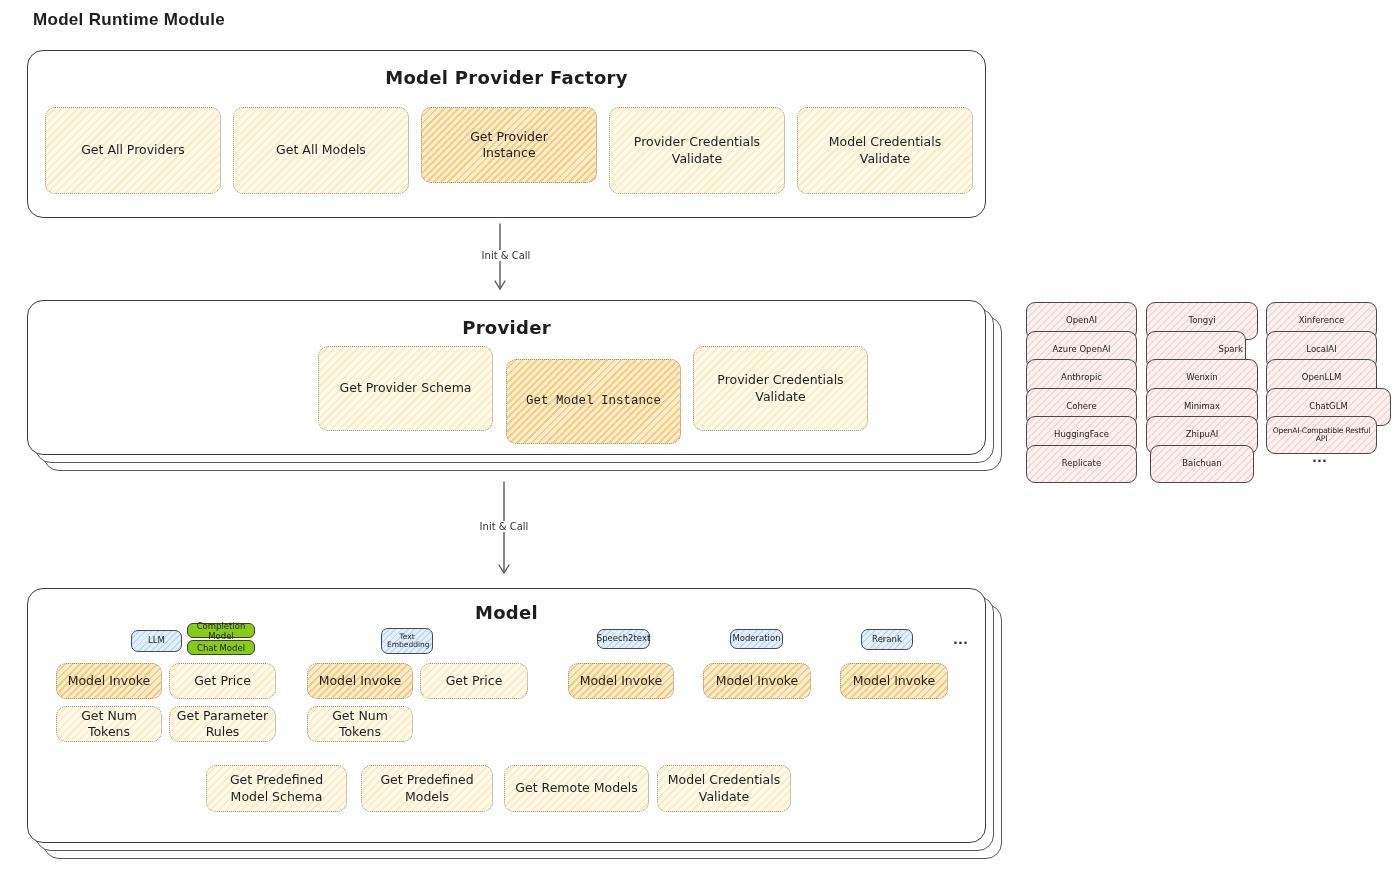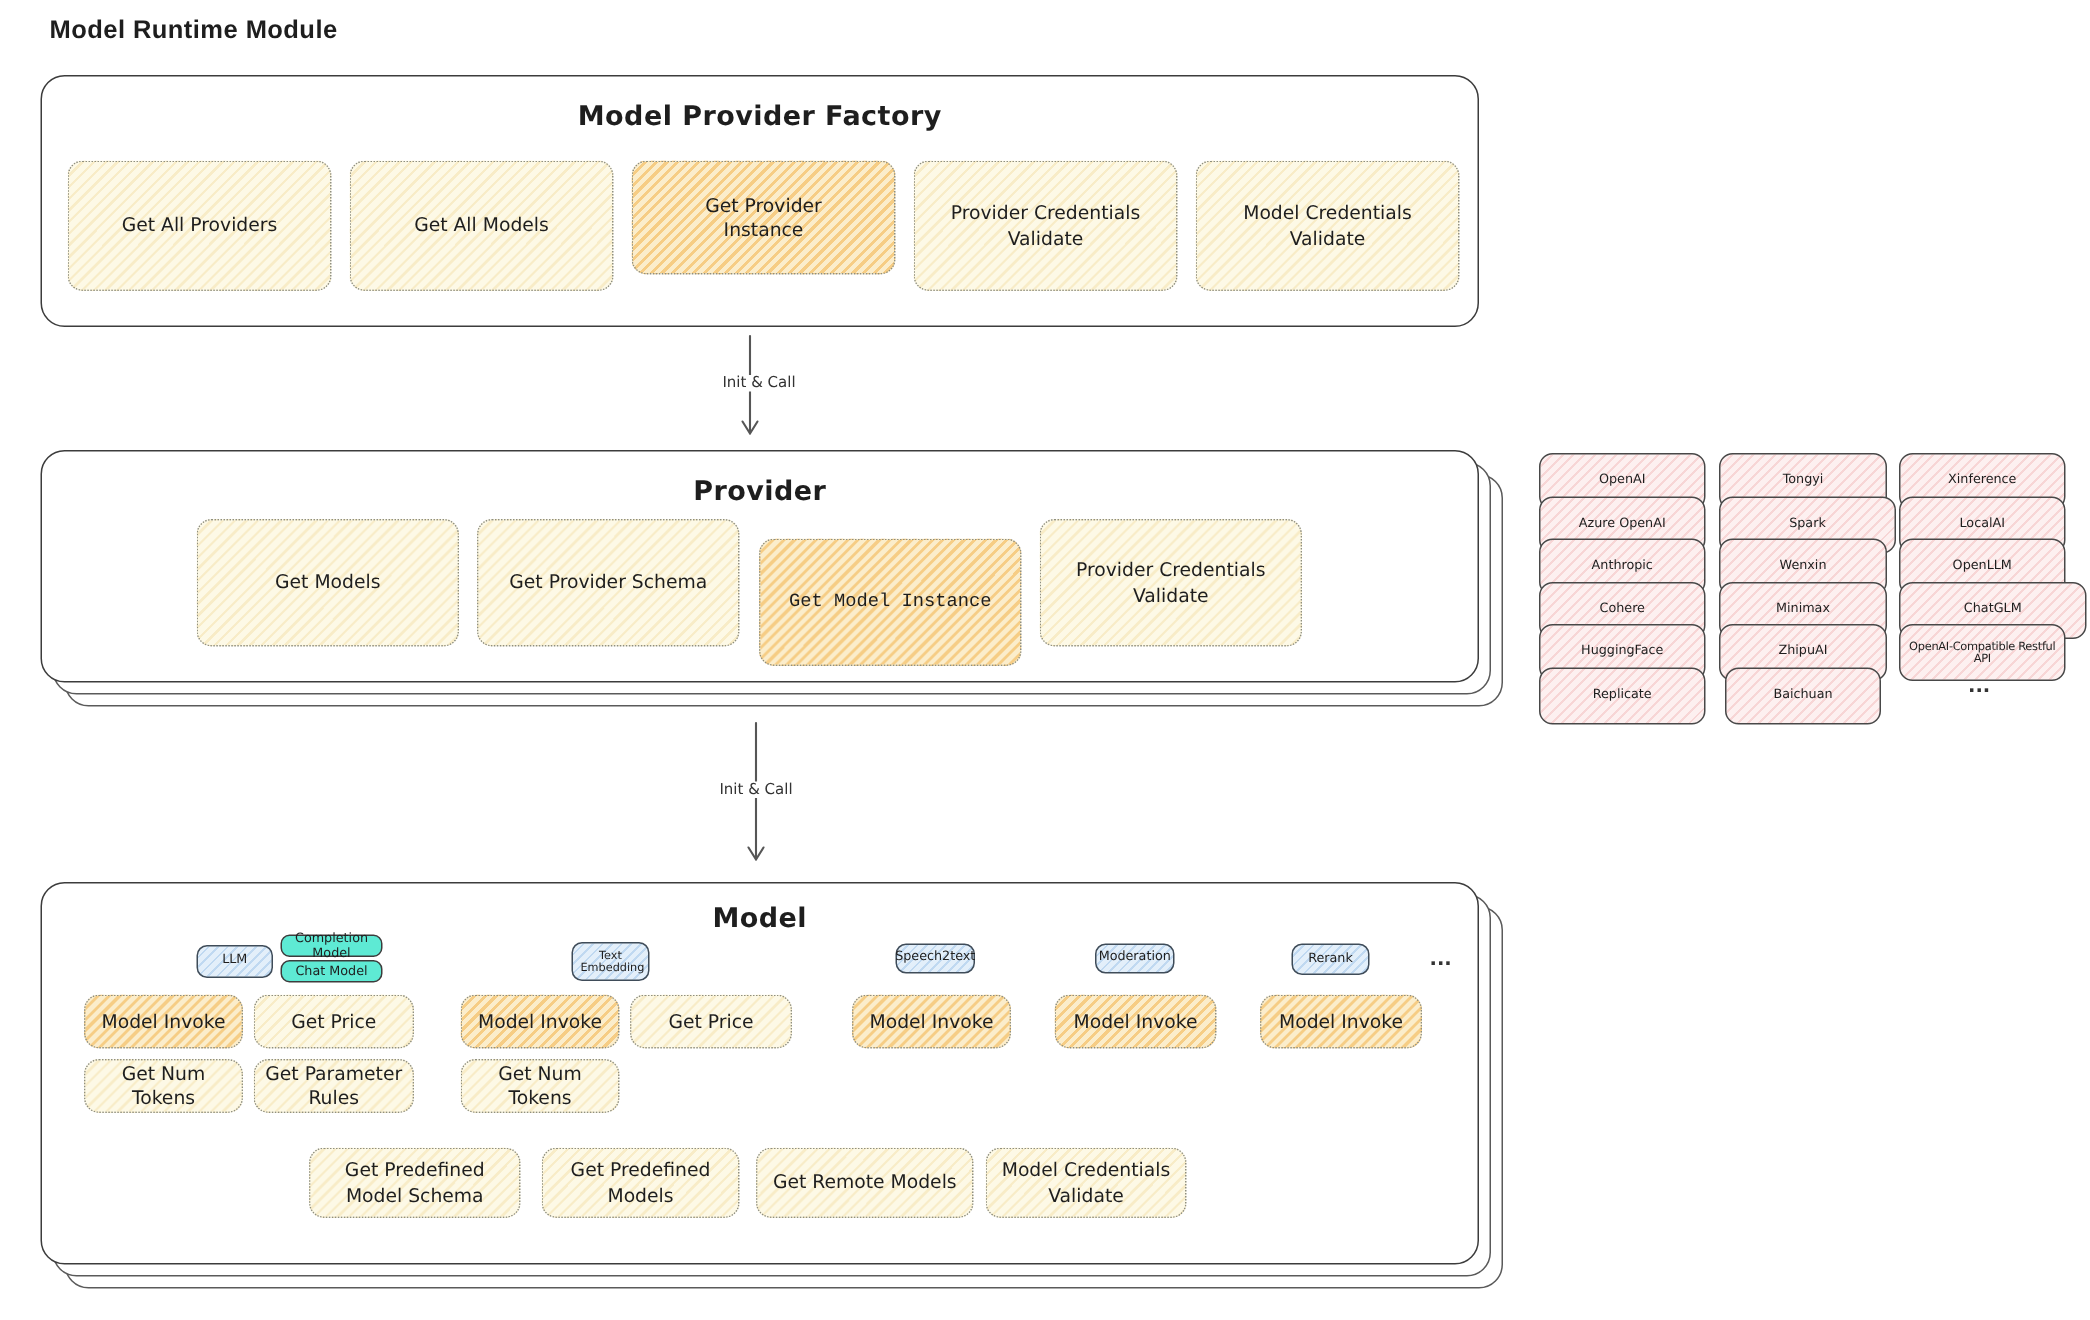--- a/index.html
+++ b/index.html
@@ -30,21 +30,21 @@
       display:flex;align-items:center;justify-content:center;text-align:center;
       font-size:8.5px;line-height:1.1;padding:18px 2px;}
   .chip.tight{font-size:7.6px;letter-spacing:-.2px;}
 
   
   .mtype{position:absolute;box-sizing:border-box;border:1.3px solid #3f4c59;border-radius:7px;
       background-color:#e3effa;
       background-image:repeating-linear-gradient(135deg, rgba(110,165,220,.3) 0px, rgba(110,165,220,.3) 1.3px, transparent 1.3px, transparent 4.5px);
       display:flex;align-items:center;justify-content:center;text-align:center;
       font-size:8.5px;line-height:1.1;padding:1px 2px;}
-  .subtab{position:absolute;box-sizing:border-box;border:1.2px solid #3c3c3c;border-radius:6px;background:#5eead4;
+  .subtab{position:absolute;box-sizing:border-box;border:1.2px solid #3c3c3c;border-radius:6px;background:#84cc16;
       display:flex;align-items:center;justify-content:center;text-align:center;font-size:8.5px;}
 
   .ellipsis{position:absolute;font-size:13px;font-weight:bold;color:#333;}
 
   .arrow-label{position:absolute;transform:translateX(-50%);background:#fff;padding:0 4px;
       font-size:10px;color:#333;white-space:nowrap;}
   svg.arrow{position:absolute;overflow:visible;}
   svg.arrow line, svg.arrow polyline{stroke:#565656;stroke-width:1.4;fill:none;stroke-linecap:round;stroke-linejoin:round;}
 </style>
 </head>
@@ -76,23 +76,20 @@
   <svg class="arrow" style="left:492px;top:224px;" width="16" height="72">
     <line x1="8" y1="0" x2="8" y2="65"></line>
     <polyline points="3,57 8,65 13,57"></polyline>
   </svg>
   <div class="arrow-label" style="left:506px;top:250px;">Init &amp; Call</div>
 
   <div class="ghost" style="left:43px;top:316px;width:959px;height:155px;"></div>
   <div class="ghost" style="left:35px;top:308px;width:959px;height:155px;"></div>
   <div class="container" style="left:27px;top:300px;width:959px;height:155px;">
     <div class="container-title">Provider</div>
-    <div class="fn" style="left:103px;top:45px;width:175px;height:85px;">
-      <span>Get Models</span>
-      </div>
     <div class="fn" style="left:290px;top:45px;width:175px;height:85px;">
       <span>Get Provider Schema</span>
       </div>
     <div class="fn hl" style="left:478px;top:58px;width:175px;height:85px;font-family:Liberation Mono, monospace;">
       <span>Get Model Instance</span>
       </div>
     <div class="fn" style="left:665px;top:45px;width:175px;height:85px;">
       <span style="max-width:130px;">Provider Credentials Validate</span>
       </div>
   </div>
@@ -112,21 +109,21 @@
   <div class="chip" style="left:1026px;top:416px;width:111px;height:25px;">
       <span>HuggingFace</span>
     </div>
   <div class="chip" style="left:1026px;top:445px;width:111px;height:25px;">
       <span>Replicate</span>
     </div>
 
   <div class="chip" style="left:1146px;top:302px;width:112px;height:25px;">
       <span>Tongyi</span>
     </div>
-  <div class="chip" style="left:1146px;top:331px;width:118px;height:25px;">
+  <div class="chip" style="left:1146px;top:331px;width:100px;height:25px;justify-content:flex-end;">
       <span>Spark</span>
     </div>
   <div class="chip" style="left:1146px;top:359px;width:112px;height:25px;">
       <span>Wenxin</span>
     </div>
   <div class="chip" style="left:1146px;top:388px;width:112px;height:25px;">
       <span>Minimax</span>
     </div>
   <div class="chip" style="left:1146px;top:416px;width:112px;height:25px;text-align:center;">
       <span>ZhipuAI</span>

